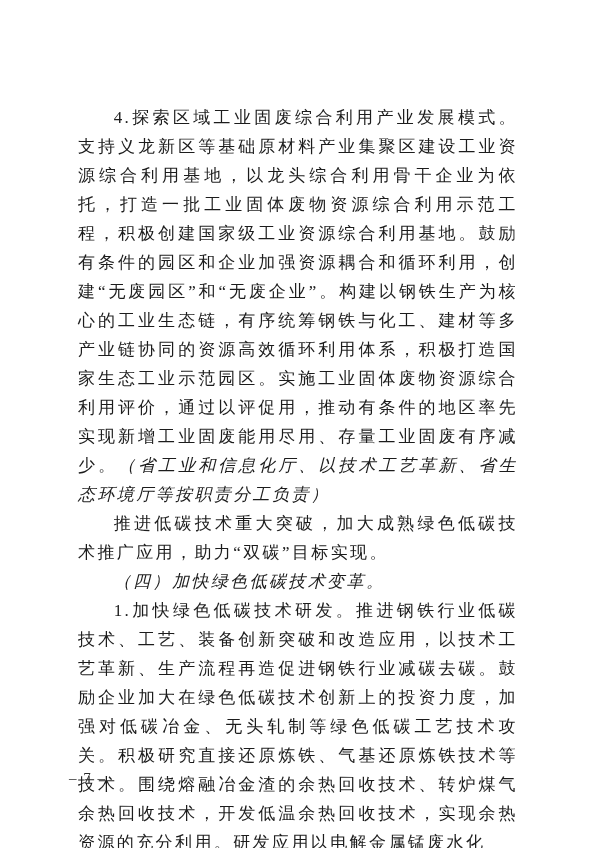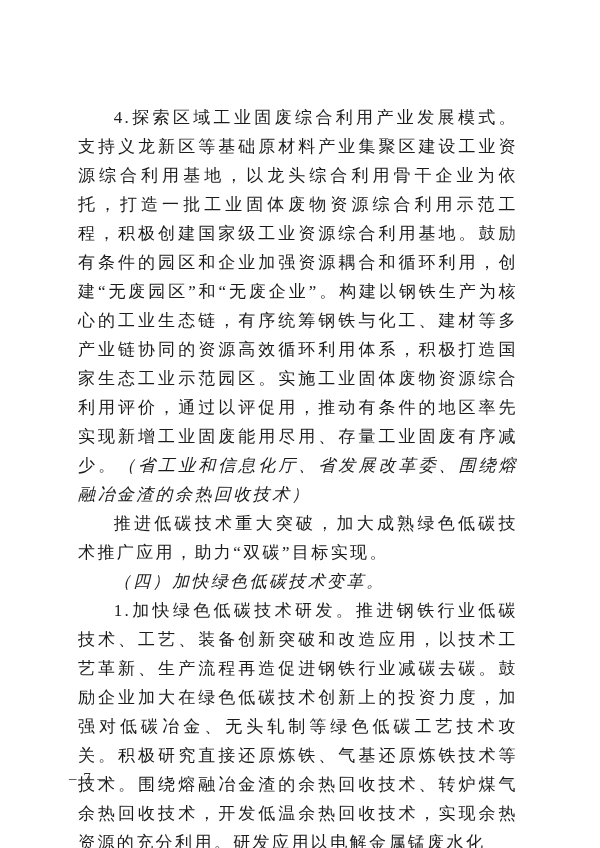--- a/index.html
+++ b/index.html
@@ -48,19 +48,19 @@
     letter-spacing: 1.5px;
     color: #2a2a2a;
     font-style: normal;
   }
 </style>
 </head>
 <body>
 
 <div class="page">
   <div class="text-block">
-      <p class="para body"><span class="run-fangsong">4.探索区域工业固废综合利用产业发展模式。支持义龙新区等基础原材料产业集聚区建设工业资源综合利用基地，以龙头综合利用骨干企业为依托，打造一批工业固体废物资源综合利用示范工程，积极创建国家级工业资源综合利用基地。鼓励有条件的园区和企业加强资源耦合和循环利用，创建“无废园区”和“无废企业”。构建以钢铁生产为核心的工业生态链，有序统筹钢铁与化工、建材等多产业链协同的资源高效循环利用体系，积极打造国家生态工业示范园区。实施工业固体废物资源综合利用评价，通过以评促用，推动有条件的地区率先实现新增工业固废能用尽用、存量工业固废有序减少。</span><span class="run-kaiti">（省工业和信息化厅、省发展改革委、围绕熔融冶金渣的余热回收技术）</span></p>
+      <p class="para body"><span class="run-fangsong">4.探索区域工业固废综合利用产业发展模式。支持义龙新区等基础原材料产业集聚区建设工业资源综合利用基地，以龙头综合利用骨干企业为依托，打造一批工业固体废物资源综合利用示范工程，积极创建国家级工业资源综合利用基地。鼓励有条件的园区和企业加强资源耦合和循环利用，创建“无废园区”和“无废企业”。构建以钢铁生产为核心的工业生态链，有序统筹钢铁与化工、建材等多产业链协同的资源高效循环利用体系，积极打造国家生态工业示范园区。实施工业固体废物资源综合利用评价，通过以评促用，推动有条件的地区率先实现新增工业固废能用尽用、存量工业固废有序减少。</span><span class="run-kaiti">（省工业和信息化厅、以技术工艺革新、省生态环境厅等按职责分工负责）</span></p>
       <p class="para body"><span class="run-fangsong">推进低碳技术重大突破，加大成熟绿色低碳技术推广应用，助力“双碳”目标实现。</span></p>
       <p class="para heading"><span class="run-kaiti">（四）加快绿色低碳技术变革。</span></p>
       <p class="para body"><span class="run-fangsong">1.加快绿色低碳技术研发。推进钢铁行业低碳技术、工艺、装备创新突破和改造应用，以技术工艺革新、生产流程再造促进钢铁行业减碳去碳。鼓励企业加大在绿色低碳技术创新上的投资力度，加强对低碳冶金、无头轧制等绿色低碳工艺技术攻关。积极研究直接还原炼铁、气基还原炼铁技术等技术。围绕熔融冶金渣的余热回收技术、转炉煤气余热回收技术，开发低温余热回收技术，实现余热资源的充分利用。研发应用以电解金属锰废水化</span></p>
     </div>
   <div class="page-number">– 7 –</div>
 </div>
 
 </body></html>

